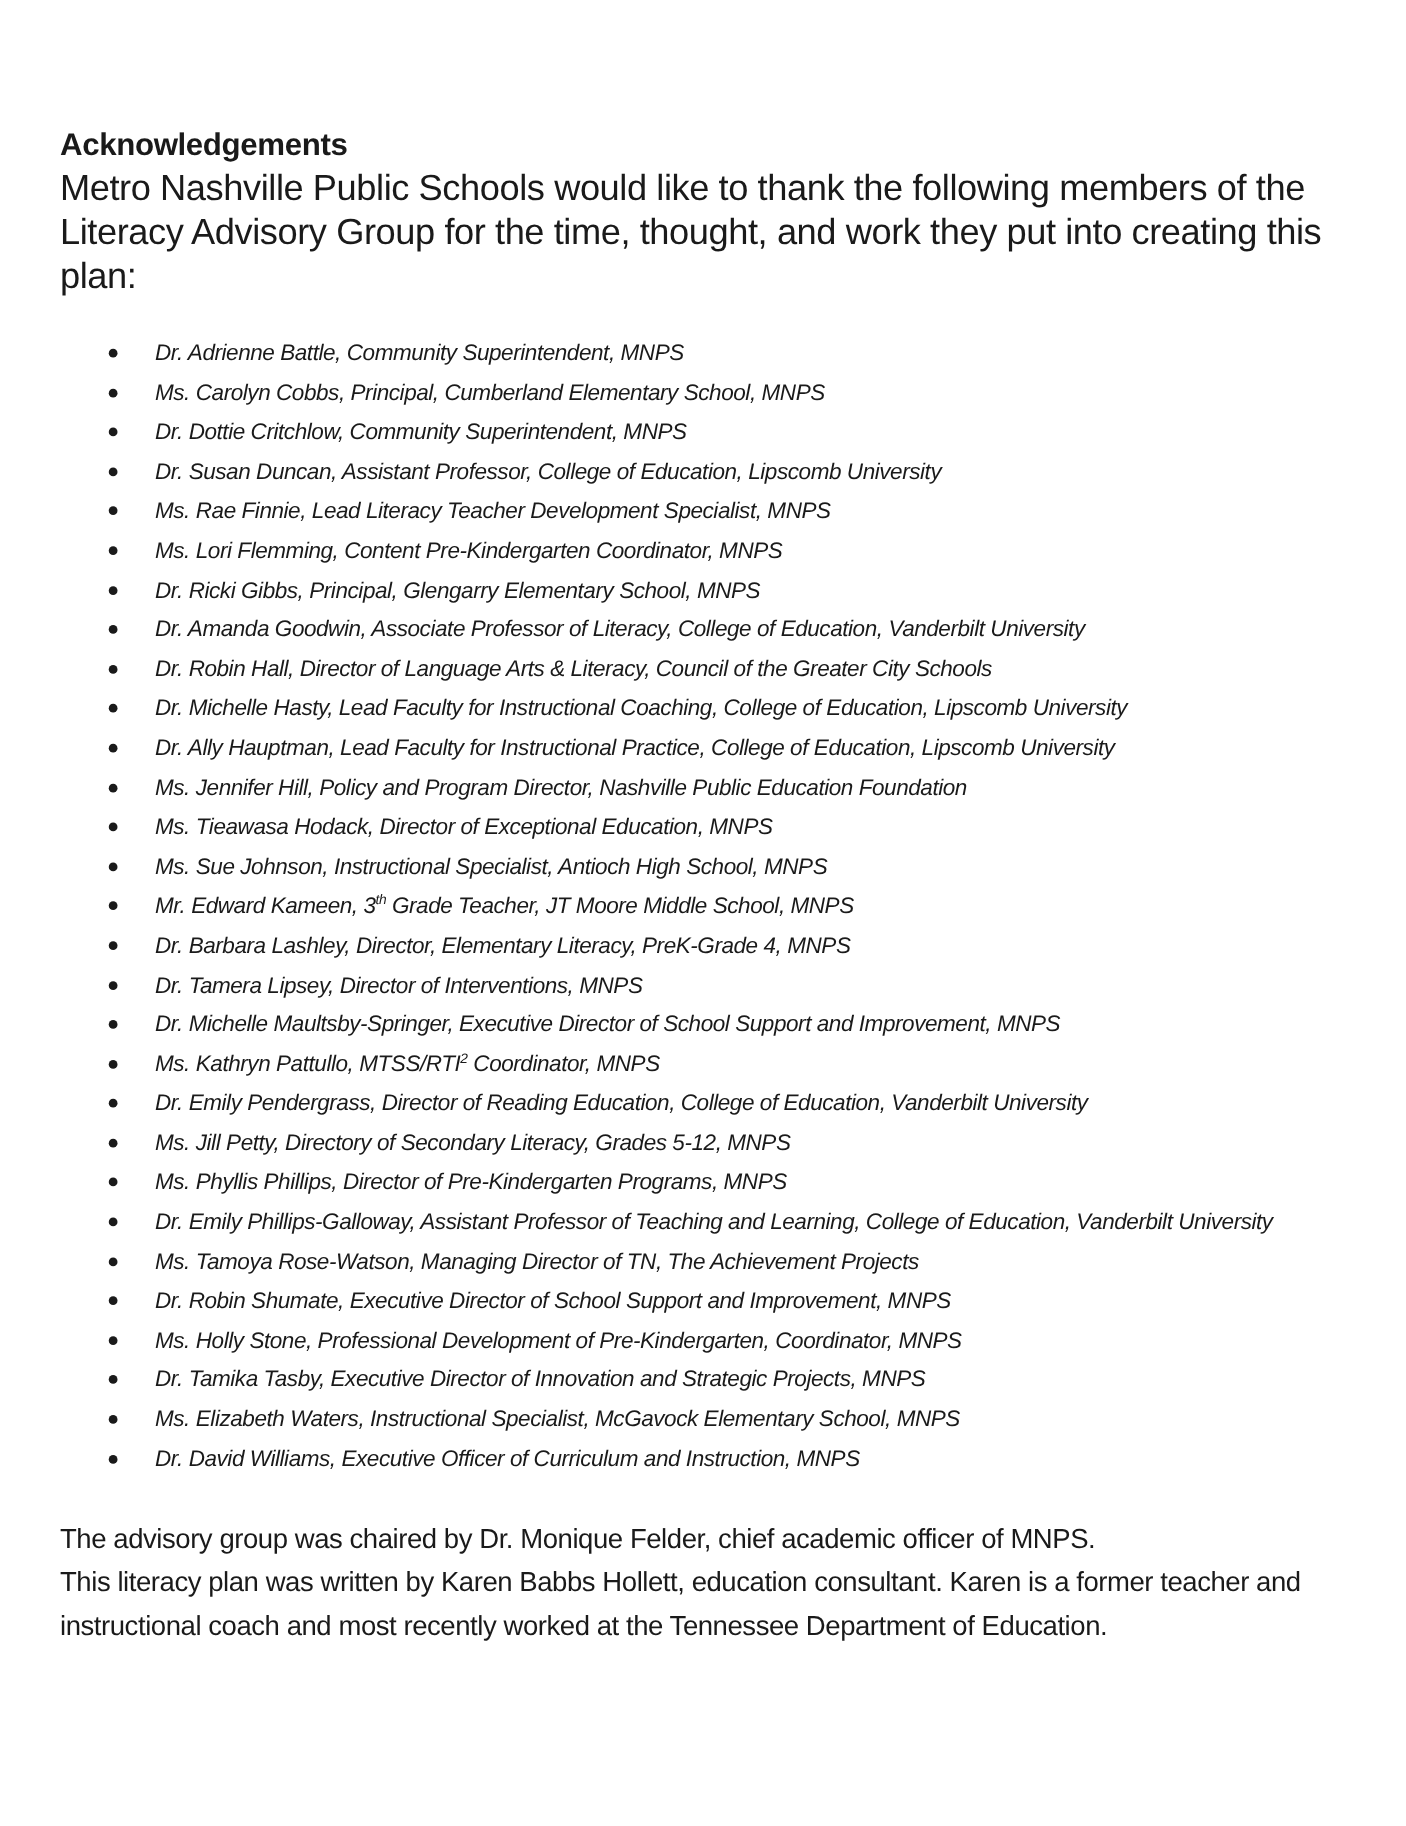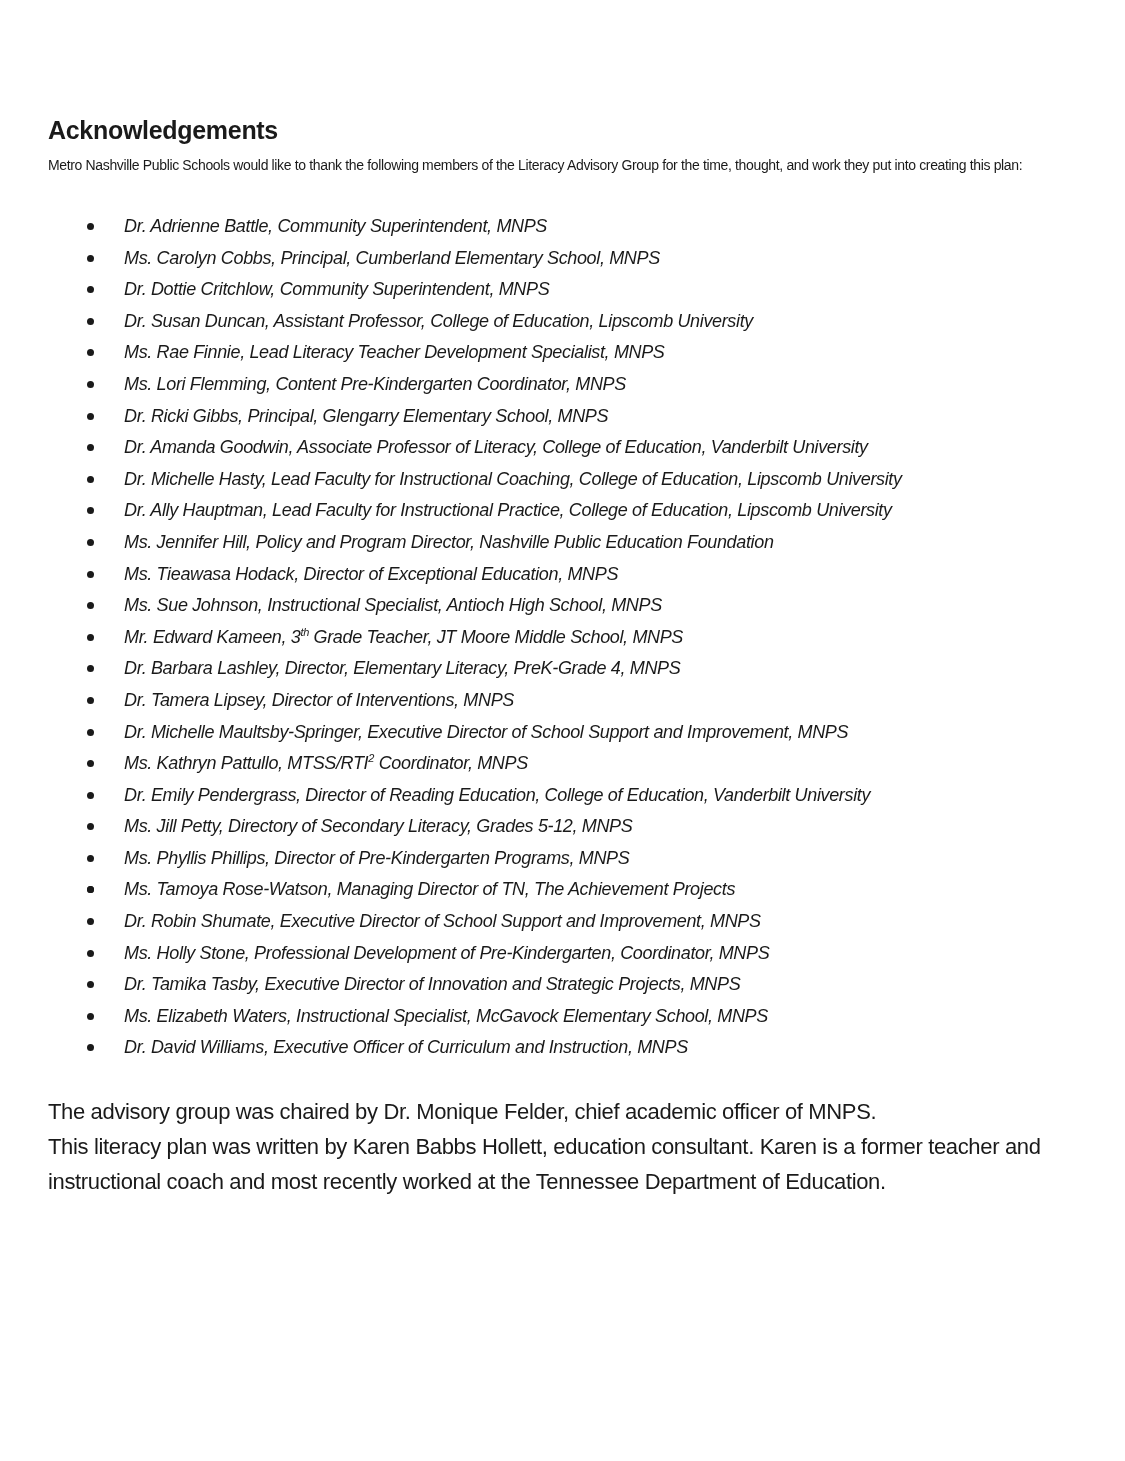--- a/index.html
+++ b/index.html
@@ -11,32 +11,32 @@
       width: 1125px;
       height: 1461px;
       position: relative;
       overflow: hidden;
       font-family: "Liberation Sans", sans-serif;
       color: #1a1a1a;
     }
     .page {
       position: absolute;
       left: 48px;
-      top: 112px;
+      top: 98px;
       width: 1040px;
     }
     .heading {
       font-size: 25px;
       font-weight: bold;
       line-height: 36px;
       margin: 0;
       letter-spacing: -0.3px;
     }
     .intro {
-      font-size: 14px;
+      font-size: 29px;
       line-height: 35px;
       margin: 0;
       letter-spacing: -0.35px;
     }
     .member-list {
       list-style: none;
       margin: 28px 0 0 0;
       padding: 0;
       font-style: italic;
     }
@@ -80,34 +80,35 @@
 
   <ul class="member-list" id="member-list">
       <li class="member-item"><span class="bullet"></span><span>Dr. Adrienne Battle, Community Superintendent, MNPS</span></li>
       <li class="member-item"><span class="bullet"></span><span>Ms. Carolyn Cobbs, Principal, Cumberland Elementary School, MNPS</span></li>
       <li class="member-item"><span class="bullet"></span><span>Dr. Dottie Critchlow, Community Superintendent, MNPS</span></li>
       <li class="member-item"><span class="bullet"></span><span>Dr. Susan Duncan, Assistant Professor, College of Education, Lipscomb University</span></li>
       <li class="member-item"><span class="bullet"></span><span>Ms. Rae Finnie, Lead Literacy Teacher Development Specialist, MNPS</span></li>
       <li class="member-item"><span class="bullet"></span><span>Ms. Lori Flemming, Content Pre-Kindergarten Coordinator, MNPS</span></li>
       <li class="member-item"><span class="bullet"></span><span>Dr. Ricki Gibbs, Principal, Glengarry Elementary School, MNPS</span></li>
       <li class="member-item"><span class="bullet"></span><span>Dr. Amanda Goodwin, Associate Professor of Literacy, College of Education, Vanderbilt University</span></li>
+      <li class="member-item"><span class="bullet"></span><span>Dr. Robin Hall, Director of Language Arts &amp; Literacy, Council of the Greater City Schools</span></li>
       <li class="member-item"><span class="bullet"></span><span>Dr. Michelle Hasty, Lead Faculty for Instructional Coaching, College of Education, Lipscomb University</span></li>
       <li class="member-item"><span class="bullet"></span><span>Dr. Ally Hauptman, Lead Faculty for Instructional Practice, College of Education, Lipscomb University</span></li>
       <li class="member-item"><span class="bullet"></span><span>Ms. Jennifer Hill, Policy and Program Director, Nashville Public Education Foundation</span></li>
       <li class="member-item"><span class="bullet"></span><span>Ms. Tieawasa Hodack, Director of Exceptional Education, MNPS</span></li>
       <li class="member-item"><span class="bullet"></span><span>Ms. Sue Johnson, Instructional Specialist, Antioch High School, MNPS</span></li>
       <li class="member-item"><span class="bullet"></span><span><span>Mr. Edward Kameen, 3</span><span class="sup">th</span><span> Grade Teacher, JT Moore Middle School, MNPS</span></span></li>
       <li class="member-item"><span class="bullet"></span><span>Dr. Barbara Lashley, Director, Elementary Literacy, PreK-Grade 4, MNPS</span></li>
       <li class="member-item"><span class="bullet"></span><span>Dr. Tamera Lipsey, Director of Interventions, MNPS</span></li>
       <li class="member-item"><span class="bullet"></span><span>Dr. Michelle Maultsby-Springer, Executive Director of School Support and Improvement, MNPS</span></li>
       <li class="member-item"><span class="bullet"></span><span><span>Ms. Kathryn Pattullo, MTSS/RTI</span><span class="sup">2</span><span> Coordinator, MNPS</span></span></li>
       <li class="member-item"><span class="bullet"></span><span>Dr. Emily Pendergrass, Director of Reading Education, College of Education, Vanderbilt University</span></li>
       <li class="member-item"><span class="bullet"></span><span>Ms. Jill Petty, Directory of Secondary Literacy, Grades 5-12, MNPS</span></li>
       <li class="member-item"><span class="bullet"></span><span>Ms. Phyllis Phillips, Director of Pre-Kindergarten Programs, MNPS</span></li>
-      <li class="member-item"><span class="bullet"></span></li>
+      <li class="member-item"><span class="bullet"></span><span>Dr. Emily Phillips-Galloway, Assistant Professor of Teaching and Learning, College of Education, Vanderbilt University</span></li>
       <li class="member-item"><span class="bullet"></span><span>Ms. Tamoya Rose-Watson, Managing Director of TN, The Achievement Projects</span></li>
       <li class="member-item"><span class="bullet"></span><span>Dr. Robin Shumate, Executive Director of School Support and Improvement, MNPS</span></li>
       <li class="member-item"><span class="bullet"></span><span>Ms. Holly Stone, Professional Development of Pre-Kindergarten, Coordinator, MNPS</span></li>
       <li class="member-item"><span class="bullet"></span><span>Dr. Tamika Tasby, Executive Director of Innovation and Strategic Projects, MNPS</span></li>
       <li class="member-item"><span class="bullet"></span><span>Ms. Elizabeth Waters, Instructional Specialist, McGavock Elementary School, MNPS</span></li>
       <li class="member-item"><span class="bullet"></span><span>Dr. David Williams, Executive Officer of Curriculum and Instruction, MNPS</span></li>
     </ul>
 
   <div class="closing">
     <p>The advisory group was chaired by Dr. Monique Felder, chief academic officer of MNPS.</p>

